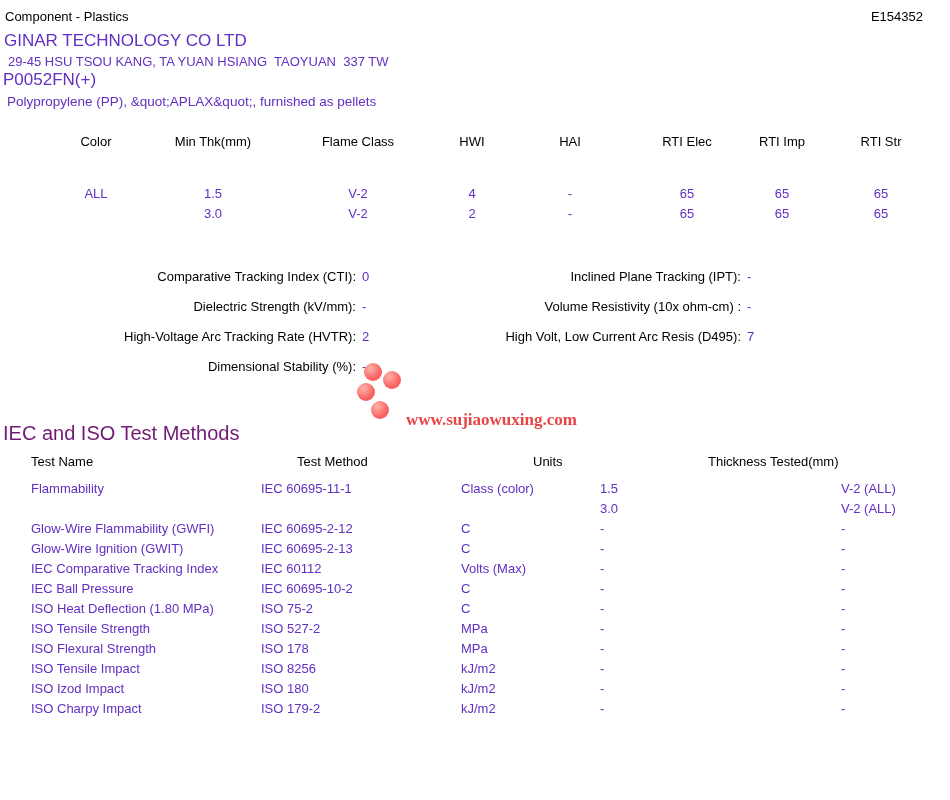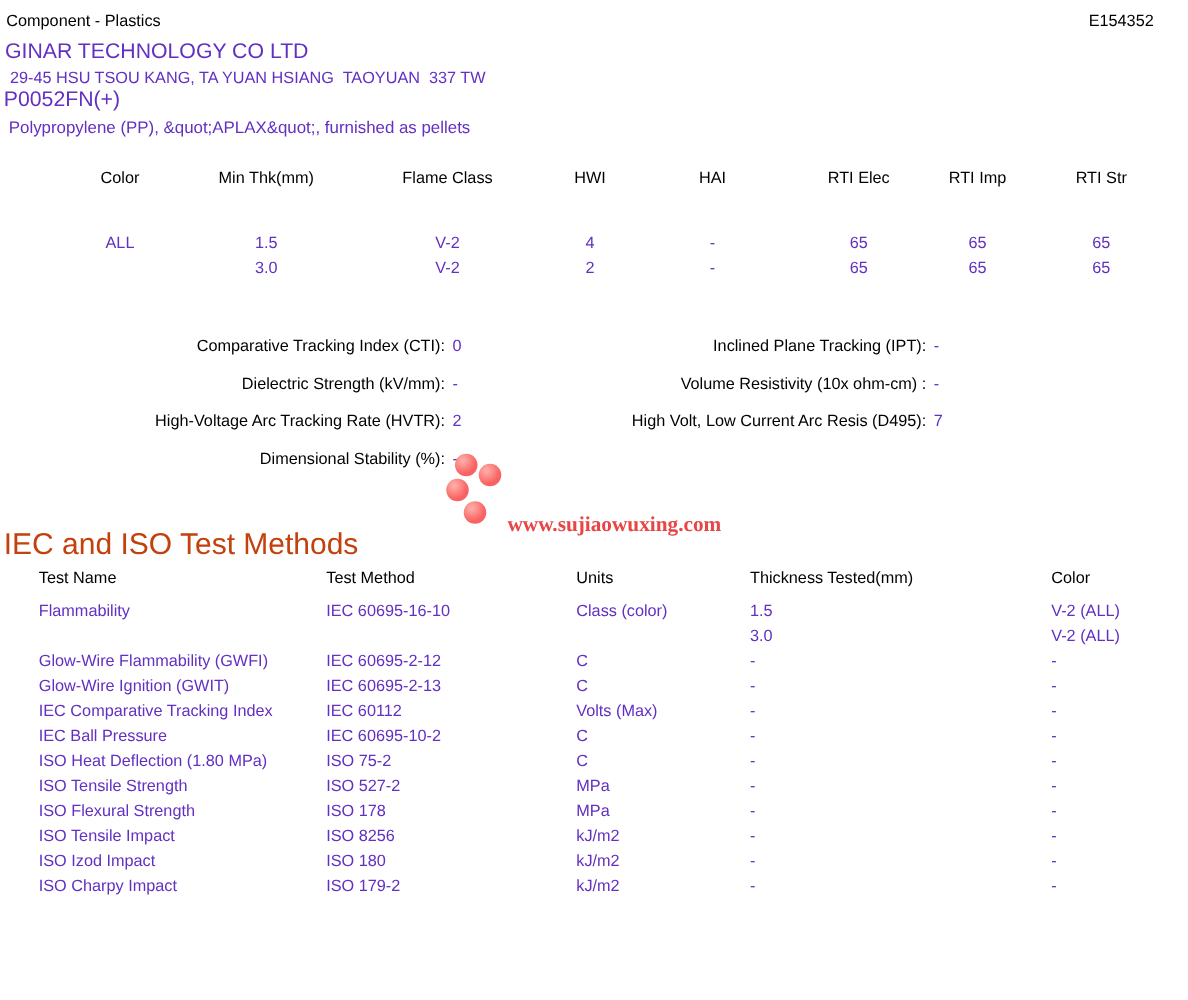--- a/index.html
+++ b/index.html
@@ -42,26 +42,26 @@
   .d1{left:6px;top:-1px;}
   .d2{left:25px;top:7px;}
   .d3{left:-1px;top:19px;}
   .d4{left:13px;top:37px;}
   .cjk{position:absolute;left:47px;top:9px;font-size:36px;line-height:38px;letter-spacing:1px;
        color:#FEC0C0;-webkit-text-stroke:1.3px var(--logo-red);white-space:nowrap;
        font-family:"Liberation Sans",sans-serif;}
   .url{position:absolute;left:48px;top:46px;font-size:17px;font-weight:bold;
        font-family:"Liberation Serif",serif;color:var(--logo-red-dark);white-space:nowrap;}
 
-  .section-heading{position:absolute;left:3px;top:422px;font-size:24px;color:#c2410c;}
+  .section-heading{position:absolute;left:3px;top:422px;font-size:20px;color:#701a75;}
 
   
   .tm{position:absolute;left:31px;top:454px;width:910px;}
   .tm .tr{display:grid;grid-template-columns:230px 200px 139px 241px 100px;height:20px;align-items:center;}
-  .tm .th{height:24px;align-items:start;}
+  .tm .th{height:24px;align-items:start;gap:36px;}
   .tm .td{font-size:13px;text-align:left;}
   .tm .th .td{color:#000;}
   .tm [data-rows] .td{color:var(--purple);}
 </style>
 </head>
 <body>
 
 <div class="page">
 
   <div class="doc-type">Component - Plastics</div>
@@ -154,21 +154,21 @@
     <div class="tr th">
         <span class="td">Test Name</span>
         <span class="td">Test Method</span>
         <span class="td">Units</span>
         <span class="td">Thickness Tested(mm)</span>
         <span class="td">Color</span>
       </div>
     <div data-rows="test_methods.rows">
         <div class="tr">
           <span class="td">Flammability</span>
-          <span class="td">IEC 60695-16-10</span>
+          <span class="td">IEC 60695-11-1</span>
           <span class="td">Class (color)</span>
           <span class="td">1.5</span>
           <span class="td">V-2 (ALL)</span>
         </div>
         <div class="tr">
           <span class="td"></span>
           <span class="td"></span>
           <span class="td"></span>
           <span class="td">3.0</span>
           <span class="td">V-2 (ALL)</span>

